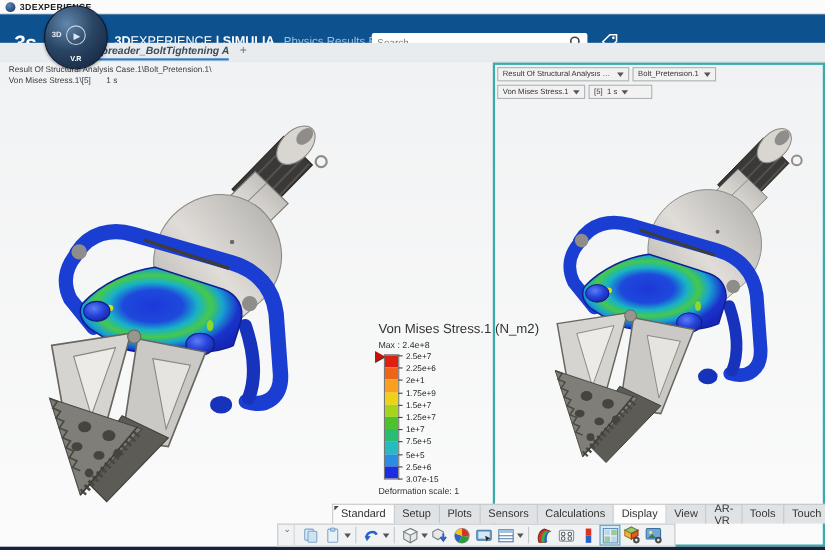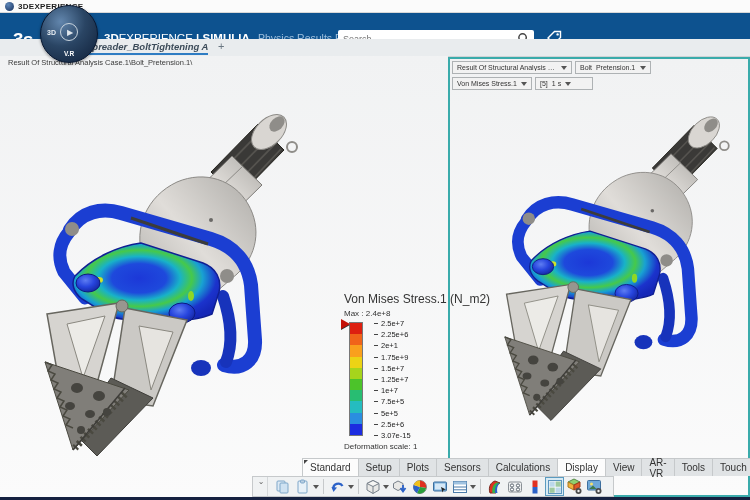--- a/index.html
+++ b/index.html
@@ -46,21 +46,21 @@
       display:flex;align-items:center;padding:0 4px;box-sizing:border-box;gap:4px;z-index:4;white-space:nowrap;}
   .dd .lbl{overflow:hidden;text-overflow:ellipsis;flex:1;}
   .car{width:0;height:0;border-left:3px solid transparent;border-right:3px solid transparent;border-top:4px solid #555;}
   
   .legend{position:absolute;left:344px;top:292px;width:110px;z-index:5;color:#222;}
   .legend .ltitle{font-size:12px;color:#333;white-space:nowrap;}
   .legend .lmax{font-size:8px;color:#333;margin-top:3px;}
   .scale{position:relative;display:flex;margin-top:5px;margin-left:6px;}
   .cbar{width:12px;height:112px;outline:1px solid #777;}
   .band{width:12px;height:11.2px;}
-  .lvals{position:relative;width:60px;height:112px;margin-left:12px;}
+  .lvals{position:relative;width:60px;height:112px;margin-left:0;}
   .lrow{position:absolute;left:0;display:flex;align-items:center;height:8px;margin-top:-4px;font-size:7.5px;white-space:nowrap;}
   .tick{display:inline-block;width:4px;height:1px;background:#444;margin-right:3px;}
   .marker{position:absolute;left:-9px;top:-4px;width:0;height:0;
           border-top:5px solid transparent;border-bottom:5px solid transparent;border-left:9px solid #c41208;
           filter:drop-shadow(0 1px 0 #333);}
   .ldef{font-size:8px;color:#333;margin-top:7px;}
   
   .btabs{position:absolute;left:302px;top:458px;height:18px;display:flex;background:#e0e3e5;
          border:1px solid #c6c9cb;border-bottom:none;font-size:10px;z-index:7;box-sizing:border-box;}
   .btab{padding:0 7px;display:flex;align-items:center;border-right:1px solid #c6c9cb;color:#333;position:relative;}
@@ -118,20 +118,23 @@
   </div>
 
   <div class="tabrow"></div>
   <span class="wstab">Spreader_BoltTightening A</span>
   <span class="wsunder"></span>
   <span class="addtab">+</span>
 
   <div class="vp vp-left"></div>
   <div class="pathtxt">
     <div>Result Of Structural Analysis Case.1\Bolt_Pretension.1\</div>
+    <div>
+      <span>Von Mises Stress.1\[5]</span><span class="time">1 s</span>
+    </div>
   </div>
 
   <div class="vp vp-right"></div>
   <div class="dd" style="left:452px;top:61px;width:120px;">
     <span class="lbl">Result Of Structural Analysis Case.2</span>
       <span class="car"></span>
   </div>
   <div class="dd" style="left:575px;top:61px;width:76px;">
     <span class="lbl">Bolt_Pretension.1</span>
       <span class="car"></span>

